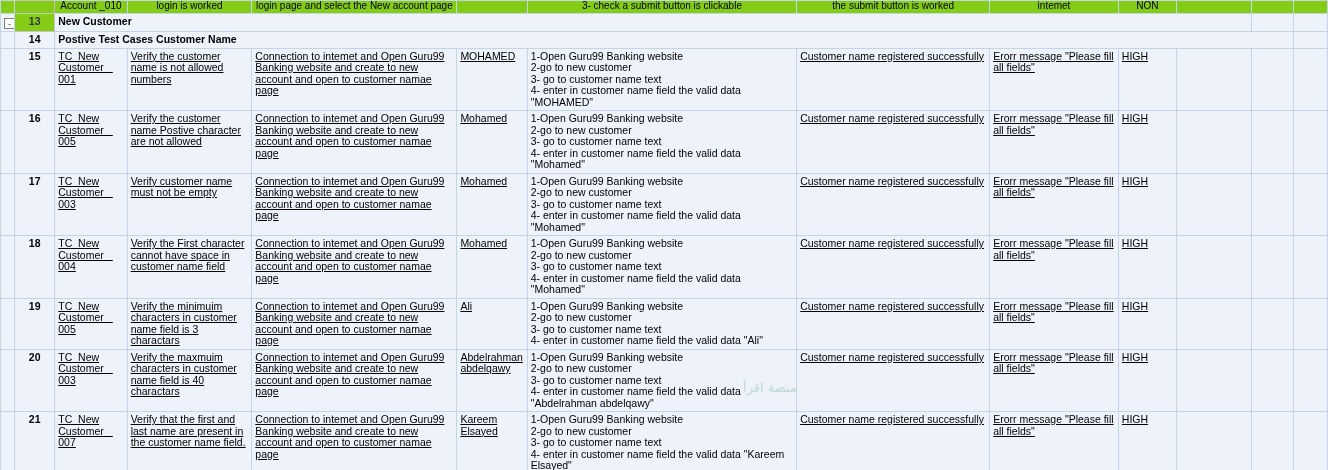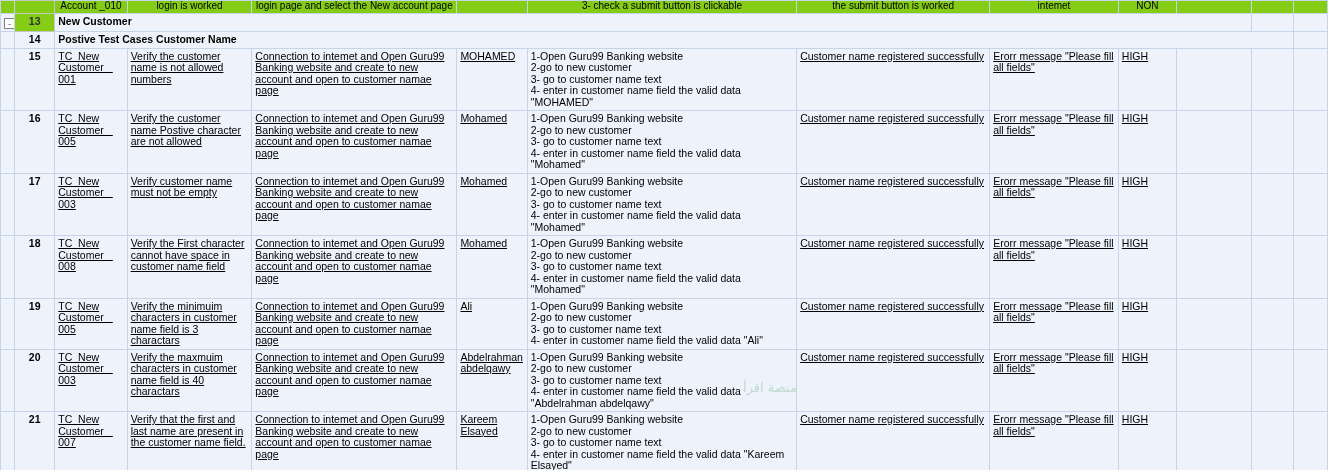--- a/index.html
+++ b/index.html
@@ -248,21 +248,21 @@
       <td class="mid">Erorr message "Please fill all fields"</td>
       <td class="mid">HIGH</td>
       <td></td>
       <td></td>
       <td></td>
     </tr>
 
     <tr>
       <td class="outline"></td>
       <td class="rownum">18</td>
-      <td class="mid">TC_New Customer _ 008</td>
+      <td class="mid">TC_New Customer _ 004</td>
       <td class="mid">Verify the First character cannot have space in customer name field</td>
       <td class="mid">Connection to intemet and Open Guru99 Banking website and create to new account and open to customer namae page</td>
       <td class="mid">Mohamed</td>
       <td class="pre-line">1-Open Guru99 Banking website
 2-go to new customer
 3- go to customer name text
 4- enter in customer name field the valid data "Mohamed"</td>
       <td class="mid">Customer name registered successfully</td>
       <td class="mid">Erorr message "Please fill all fields"</td>
       <td class="mid">HIGH</td>

